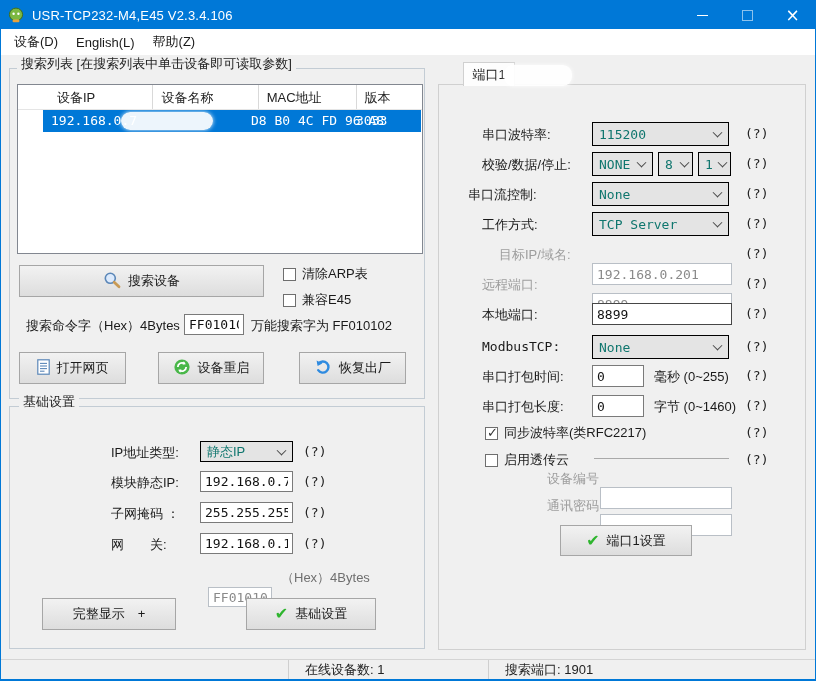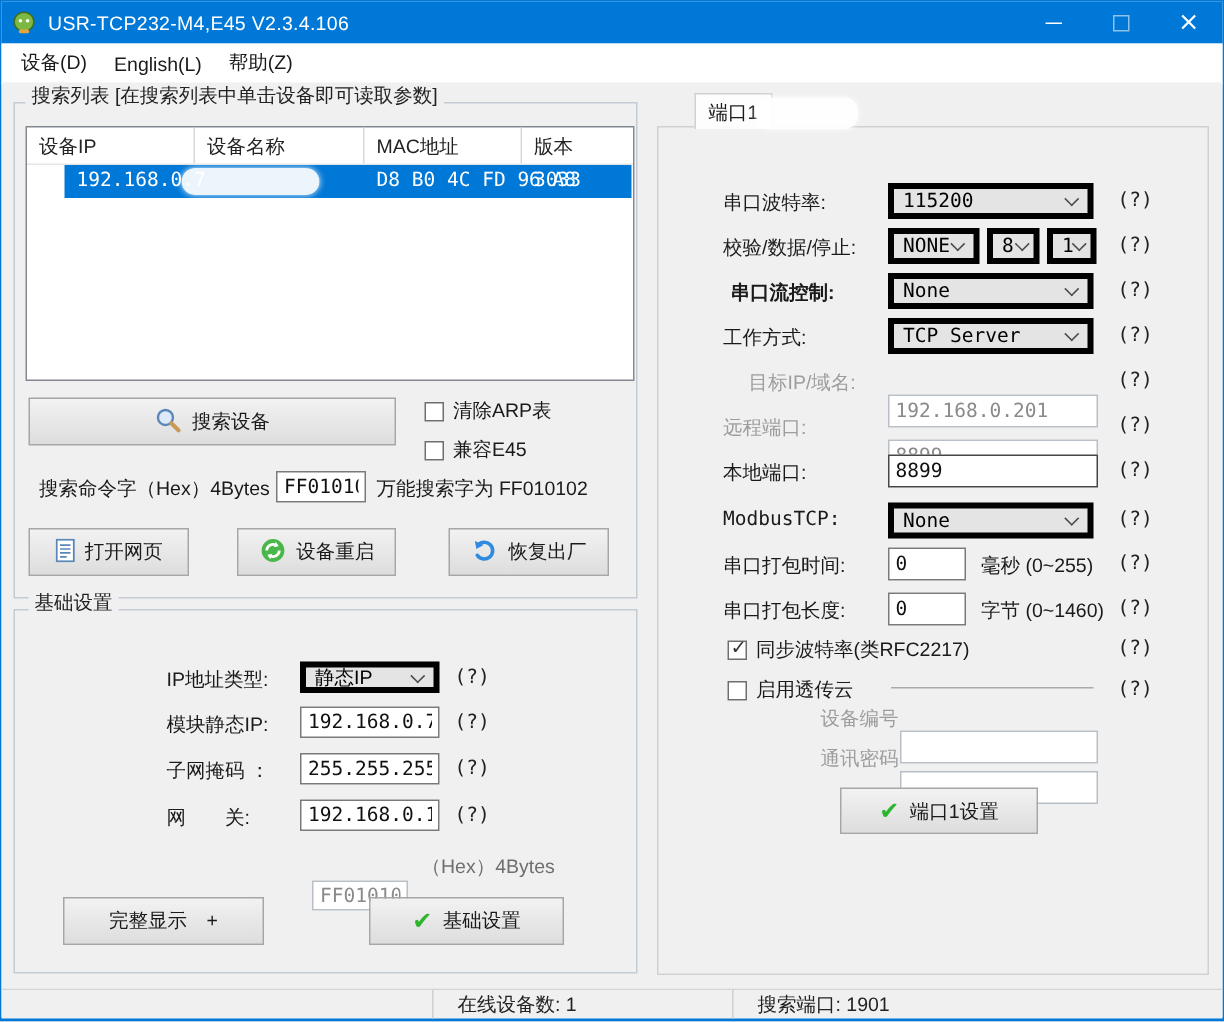--- a/index.html
+++ b/index.html
@@ -33,22 +33,22 @@
   
   .btn{position:absolute;box-sizing:border-box;background:linear-gradient(#f2f2f2,#dddddd);
     border:1px solid #a6a6a6;display:flex;align-items:center;justify-content:center;gap:7px;color:#1a1a1a;}
   .checkrow{position:absolute;display:flex;align-items:center;gap:6px;}
   .cb{appearance:none;-webkit-appearance:none;width:13px;height:13px;margin:0;background:#fff;border:1px solid #6e6e6e;position:relative;}
   .cb:checked::after{content:"✓";position:absolute;left:1px;top:-3px;font-size:13px;color:#333;font-family:"DejaVu Sans",sans-serif;}
   .tbox{position:absolute;box-sizing:border-box;border:1px solid #7a7a7a;background:#fff;
     font-family:"DejaVu Sans Mono",monospace;font-size:13px;padding:1px 4px;color:#111;}
   .tbox.dim{border-color:#b9bfc6;color:#8a8a8a;margin-top:20px;}
   .tbox.strong{border-color:#464646;}
-  .combo{position:absolute;box-sizing:border-box;background:#e4e4e4;border:4px solid #000000;
-    display:flex;align-items:center;padding-left:6px;color:#000000;}
+  .combo{position:absolute;box-sizing:border-box;background:#e4e4e4;border:1px solid #000000;
+    display:flex;align-items:center;padding-left:6px;color:#0f766e;}
   .chev{position:absolute;right:7px;top:50%;width:6px;height:6px;border-right:1.5px solid #4a4a4a;border-bottom:1.5px solid #4a4a4a;transform:translateY(-70%) rotate(45deg);}
   .lbl{position:absolute;white-space:nowrap;color:#1a1a1a;}
   .lbl.dim{color:#9d9d9d;}
   .help{position:absolute;white-space:nowrap;color:#222;font-family:"DejaVu Sans Mono",monospace;}
   .check{color:#2eb52e;font-size:16px;font-family:"DejaVu Sans",sans-serif;line-height:1;}
   
   .tabpanel{position:absolute;left:437px;top:6px;width:368px;height:588px;}
   .tab{position:absolute;left:13px;top:0;width:50px;height:23px;background:#fdfdfd;border:1px solid #d0d0d0;border-bottom:none;z-index:2;
     display:flex;align-items:center;justify-content:center;margin-left:12px;}
   .tabpage{position:absolute;left:0;top:22px;right:0;bottom:0;background:#f0f0f0;border:1px solid #d0d0d0;}
@@ -93,21 +93,21 @@
     <div class="menuitem">帮助(Z)</div>
   </div>
 
   <div class="main">
 
     <span class="grouplabel" style="left:16px;top:-1px;">搜索列表 [在搜索列表中单击设备即可读取参数]</span>
     <div class="groupbox" style="left:8px;top:12px;width:414px;height:329px;"></div>
 
     <div class="listview" style="left:16px;top:28px;width:404px;height:168px;">
       <div class="lv-head">
-        <div class="lv-hcell" style="width:112px;">设备IP</div>
+        <div class="lv-hcell" style="width:112px;margin-left:31px;">设备IP</div>
         <div class="lv-hcell" style="width:113px;">设备名称</div>
         <div class="lv-hcell" style="width:105px;">MAC地址</div>
         <div class="lv-hcell" style="width:70px;border-right:none;">版本</div>
       </div>
       <div class="lv-row">
         <span class="lv-cell mono" style="left:8px;">192.168.0.7</span>
         <div class="smudge" style="left:78px;top:2px;width:92px;height:18px;"></div>
         <span class="lv-cell mono" style="left:208px;">D8 B0 4C FD 96 A8</span>
         <span class="lv-cell mono" style="left:313px;">3033</span>
       </div>
@@ -227,21 +227,21 @@
         <div class="combo mono" style="left:219px;top:67px;width:35px;height:24px;">
           <span>8</span>
           <span class="chev" style="right:4px;"></span>
         </div>
         <div class="combo mono" style="left:259px;top:67px;width:33px;height:24px;">
           <span>1</span>
           <span class="chev" style="right:4px;"></span>
         </div>
         <span class="help" style="left:306px;top:71px;">(?)</span>
 
-        <span class="lbl" style="left:48px;top:101px;font-weight:bold;">串口流控制:</span>
+        <span class="lbl" style="left:29px;top:101px;">串口流控制:</span>
         <div class="combo mono" style="left:153px;top:97px;width:137px;height:24px;">
           <span>None</span>
           <span class="chev"></span>
         </div>
         <span class="help" style="left:306px;top:101px;">(?)</span>
 
         <span class="lbl" style="left:43px;top:131px;">工作方式:</span>
         <div class="combo mono" style="left:153px;top:127px;width:137px;height:24px;">
           <span>TCP Server</span>
           <span class="chev"></span>

